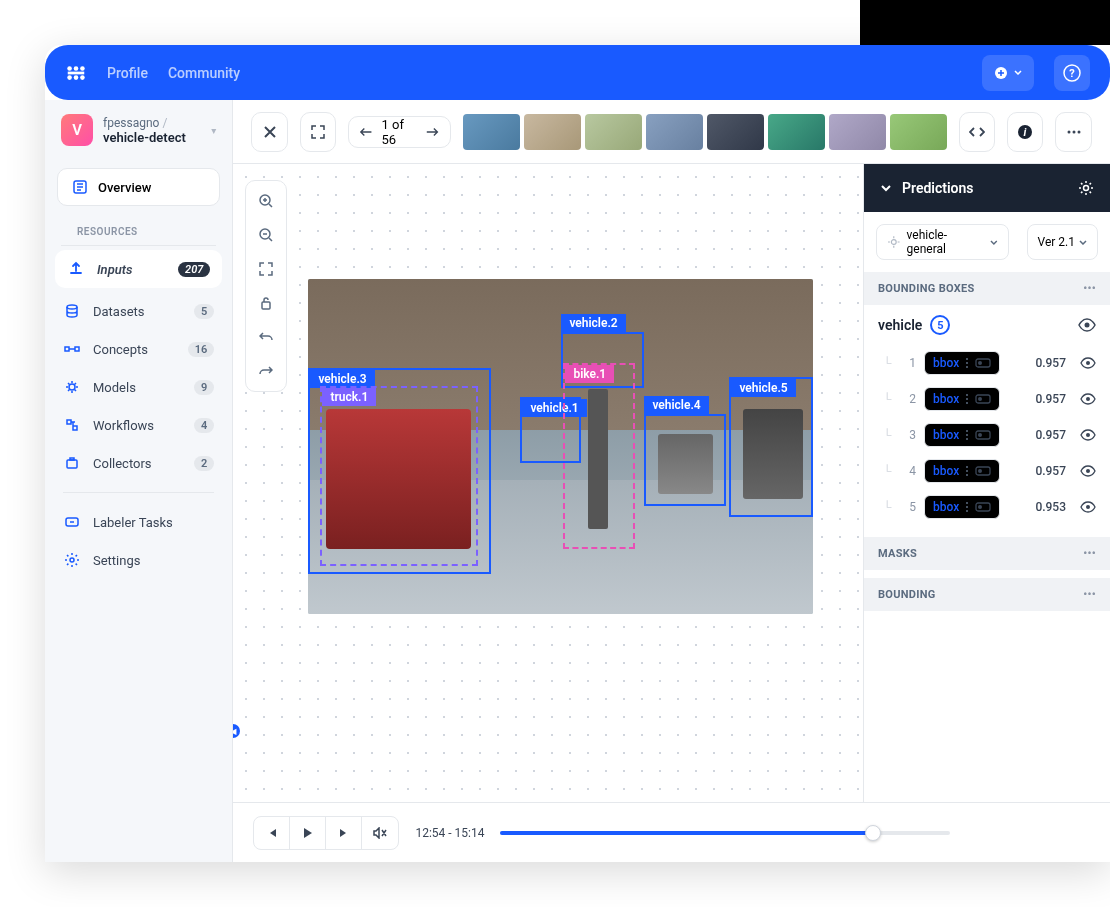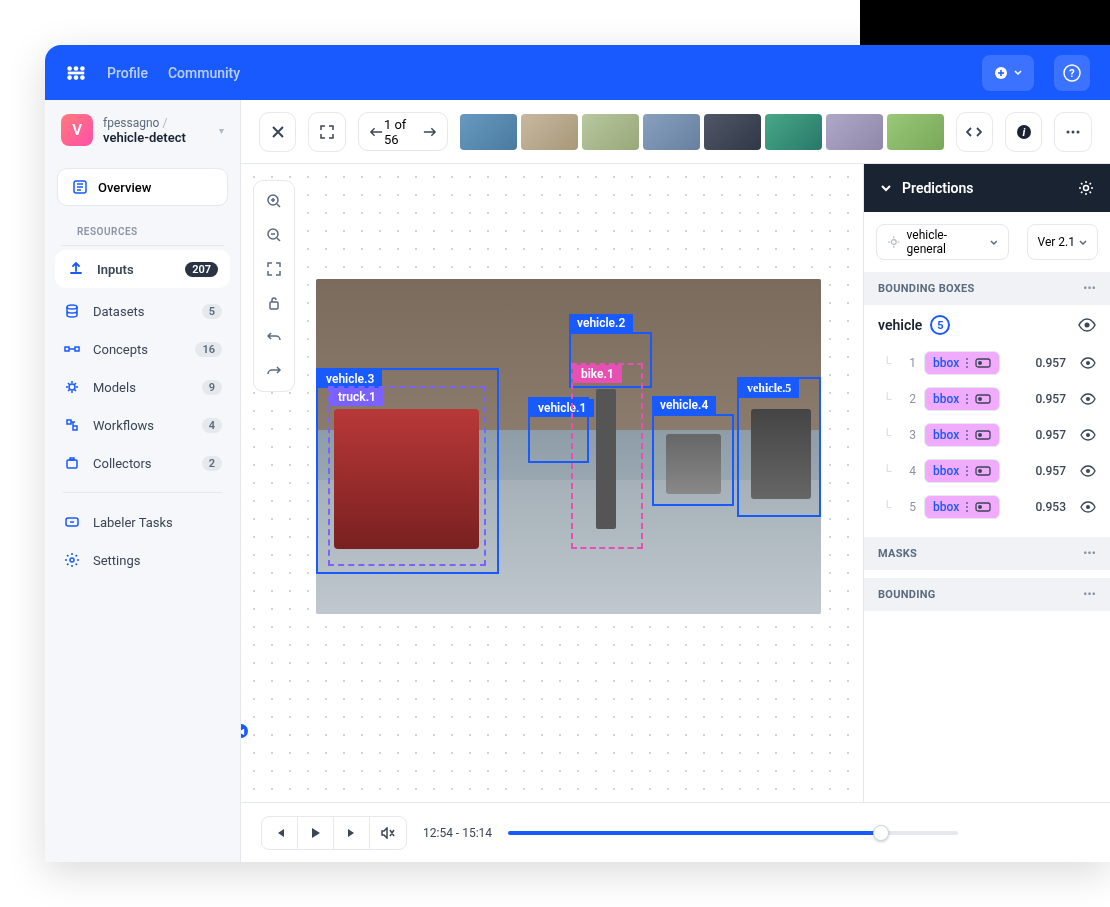--- a/index.html
+++ b/index.html
@@ -1,45 +1,45 @@
 <!DOCTYPE html>
 <html><head>
   <meta charset="utf-8">
   <style>
     * { margin: 0; padding: 0; box-sizing: border-box; font-family: -apple-system, BlinkMacSystemFont, 'Segoe UI', Roboto, sans-serif; }
     body { background: #fff; width: 1110px; height: 907px; overflow: hidden; position: relative; }
     .black-bg { position: absolute; top: 0; right: 0; width: 250px; height: 45px; background: #000; }
     .app-container { position: absolute; top: 45px; left: 45px; width: 1065px; height: 817px; background: #fff; border-radius: 16px 0 0 0; overflow: hidden; box-shadow: 0 10px 40px rgba(0,0,0,0.15); }
-    .header { height: 55px; background: #195AFF; display: flex; align-items: center; padding: 0 20px; gap: 20px; }
+    .header { height: 55px; background: #195AFF; display: flex; align-items: center; padding: 0 20px; gap: 20px; border-radius: 23px; }
     .logo { display: flex; gap: 3px; align-items: center; }
     .logo-icon { width: 22px; height: 22px; }
     .nav-link { color: rgba(255,255,255,0.7); font-size: 14px; font-weight: 500; cursor: pointer; }
     .header-spacer { flex: 1; }
     .header-btn { height: 36px; padding: 0 12px; background: rgba(255,255,255,0.15); border-radius: 8px; display: flex; align-items: center; gap: 6px; cursor: pointer; color: #fff; }
     .main { display: flex; height: calc(100% - 55px); }
     .sidebar { width: 196px; background: #F5F7FA; border-right: 1px solid #E5E8EC; display: flex; flex-direction: column; }
     .user-section { padding: 14px 16px; display: flex; align-items: center; gap: 10px; }
     .avatar { width: 32px; height: 32px; border-radius: 8px; background: linear-gradient(135deg, #FF7A7A, #FF4FA8); display: flex; align-items: center; justify-content: center; color: #fff; font-weight: 600; font-size: 15px; }
     .user-info { flex: 1; }
     .user-name { font-size: 12px; color: #5B6B7F; }
     .project-name { font-size: 13px; font-weight: 600; color: #1A2332; }
     .chevron-small { color: #B0B8C4; font-size: 10px; }
     .sidebar-section { padding: 8px 12px; }
     .overview-box { background: #fff; border: 1px solid #E5E8EC; border-radius: 10px; padding: 10px 14px; display: flex; align-items: center; gap: 10px; cursor: pointer; }
     .resources-label { font-size: 10px; color: #8B95A5; font-weight: 600; letter-spacing: 0.5px; padding: 12px 16px 8px; border-bottom: 1px solid #E5E8EC; margin: 0 16px; }
     .nav-item { display: flex; align-items: center; gap: 12px; padding: 10px 18px; font-size: 13px; color: #3A4556; cursor: pointer; position: relative; }
-    .nav-item.active { background: #fff; border-radius: 10px; margin: 4px 10px; font-weight: 600; padding: 10px 12px; }
+    .nav-item.active { background: #fff; border-radius: 10px; margin: 4px 10px; font-weight: 600; padding: 10px 12px; font-style: italic; }
     .nav-icon { width: 18px; height: 18px; display: flex; align-items: center; justify-content: center; color: #195AFF; }
     .nav-badge { margin-left: auto; background: #E5E8EC; color: #5B6B7F; font-size: 11px; font-weight: 600; padding: 1px 7px; border-radius: 10px; }
     .nav-badge.dark { background: #2A3342; color: #fff; }
     .nav-divider { height: 1px; background: #E5E8EC; margin: 10px 18px; }
     .content { flex: 1; position: relative; display: flex; flex-direction: column; }
     .toolbar { height: 64px; border-bottom: 1px solid #E5E8EC; display: flex; align-items: center; padding: 0 18px; gap: 12px; }
     .icon-btn { width: 40px; height: 40px; border: 1px solid #E5E8EC; border-radius: 10px; display: flex; align-items: center; justify-content: center; cursor: pointer; background: #fff; color: #3A4556; }
-    .pager { height: 39px; border: 1px solid #E5E8EC; border-radius: 10px; display: flex; align-items: center; padding: 0 10px; gap: 0; font-size: 13px; }
+    .pager { height: 32px; border: 1px solid #E5E8EC; border-radius: 10px; display: flex; align-items: center; padding: 0 10px; gap: 8px; font-size: 13px; }
     .thumbs { display: flex; gap: 4px; flex: 1; }
     .thumb { width: 57px; height: 36px; border-radius: 4px; background: linear-gradient(135deg, #8BA5B8, #6B8599); }
     .workspace { flex: 1; display: flex; }
     .canvas-area { flex: 1; position: relative; overflow: hidden; }
     .vtools { position: absolute; left: 12px; top: 16px; display: flex; flex-direction: column; gap: 2px; background: #fff; border: 1px solid #E5E8EC; border-radius: 10px; padding: 4px; }
     .vtool { width: 32px; height: 32px; display: flex; align-items: center; justify-content: center; cursor: pointer; color: #5B6B7F; border-radius: 6px; }
     .dots-bg { position: absolute; inset: 0; background-image: radial-gradient(circle, #D0D5DD 1px, transparent 1px); background-size: 18px 18px; background-position: 4px 4px; }
     .image-container { position: absolute; left: 75px; top: 115px; width: 505px; height: 335px; }
     .main-image { width: 100%; height: 100%; background: linear-gradient(180deg, #A8B8C0 0%, #8A9AA4 40%, #B5C0C8 100%); border-radius: 2px; position: relative; overflow: hidden; }
     .bldg { position: absolute; top: 0; left: 0; right: 0; height: 45%; background: linear-gradient(180deg, #7A6B5C, #8A7B6C); }
@@ -57,21 +57,21 @@
     .model-select { flex: 1; height: 36px; border: 1px solid #E5E8EC; border-radius: 8px; display: flex; align-items: center; padding: 0 10px; gap: 6px; font-size: 12px; cursor: pointer; }
     .ver-select { height: 36px; border: 1px solid #E5E8EC; border-radius: 8px; display: flex; align-items: center; padding: 0 10px; font-size: 12px; cursor: pointer; gap: 4px; }
     .section-header { background: #F0F2F5; padding: 10px 14px; font-size: 11px; font-weight: 700; color: #5B6B7F; letter-spacing: 0.3px; display: flex; align-items: center; }
     .section-more { margin-left: auto; color: #8B95A5; cursor: pointer; }
     .concept-row { display: flex; align-items: center; padding: 10px 14px; gap: 8px; }
     .concept-name { font-size: 14px; font-weight: 600; color: #1A2332; }
     .count-badge { width: 20px; height: 20px; border: 2px solid #195AFF; border-radius: 50%; display: flex; align-items: center; justify-content: center; font-size: 11px; color: #195AFF; font-weight: 700; }
     .eye-icon { margin-left: auto; color: #3A4556; cursor: pointer; }
     .bbox-row { display: flex; align-items: center; padding: 6px 14px; gap: 8px; font-size: 12px; }
     .bbox-idx { width: 12px; color: #8B95A5; text-align: right; }
-    .bbox-chip { background: #f0abfc; border: 1px solid #E5E8EC; border-radius: 6px; padding: 4px 8px; display: flex; align-items: center; gap: 6px; color: #195AFF; font-weight: 500; }
+    .bbox-chip { background: #000000; border: 1px solid #E5E8EC; border-radius: 6px; padding: 4px 8px; display: flex; align-items: center; gap: 6px; color: #195AFF; font-weight: 500; }
     .bbox-score { margin-left: auto; color: #3A4556; font-weight: 500; }
     .tree-line { width: 18px; display: flex; align-items: center; justify-content: center; color: #D0D5DD; }
     .player { height: 60px; border-top: 1px solid #E5E8EC; display: flex; align-items: center; padding: 0 20px; gap: 16px; }
     .player-btns { display: flex; border: 1px solid #E5E8EC; border-radius: 8px; overflow: hidden; }
     .player-btn { width: 36px; height: 32px; display: flex; align-items: center; justify-content: center; cursor: pointer; border-right: 1px solid #E5E8EC; color: #3A4556; }
     .player-btn:last-child { border-right: none; }
     .time-display { font-size: 12px; color: #3A4556; }
     .scrubber { flex: 1; height: 4px; background: #E5E8EC; border-radius: 2px; position: relative; cursor: pointer; max-width: 450px; }
     .scrubber-fill { height: 100%; background: #195AFF; border-radius: 2px; width: 82%; }
     .scrubber-handle { position: absolute; top: -6px; left: 81%; width: 16px; height: 16px; background: #fff; border: 1px solid #D0D5DD; border-radius: 50%; box-shadow: 0 1px 3px rgba(0,0,0,0.2); }
@@ -326,21 +326,21 @@
                   <div class="bbox" style="left: 253px; top: 53px; width: 83px; height: 56px; border-color: rgb(25, 90, 255);">
                     <div class="bbox-label" style="background: rgb(25, 90, 255);">vehicle.2</div>
                   </div>
                   <div class="bbox" style="left: 255px; top: 84px; width: 72px; height: 186px; border-color: rgb(232, 79, 181); border-style: dashed;">
                     <div class="bbox-label inside pink" style="background: rgb(232, 79, 181);">bike.1</div>
                   </div>
                   <div class="bbox" style="left: 336px; top: 135px; width: 82px; height: 92px; border-color: rgb(25, 90, 255);">
                     <div class="bbox-label" style="background: rgb(25, 90, 255);">vehicle.4</div>
                   </div>
                   <div class="bbox" style="left: 421px; top: 98px; width: 84px; height: 140px; border-color: rgb(25, 90, 255);">
-                    <div class="bbox-label inside" style="background: rgb(25, 90, 255); font-family: Liberation Serif, serif;">vehicle.5</div>
+                    <div class="bbox-label inside" style="background: rgb(25, 90, 255);">vehicle.5</div>
                   </div>
                 </div>
             </div>
           </div>
         </div>
 
         <div class="predictions-panel">
           <div class="panel-header">
             <svg width="12" height="8" viewBox="0 0 12 8">
                 <path d="M2 2l4 4 4-4" stroke="#fff" stroke-width="2" fill="none"></path>

